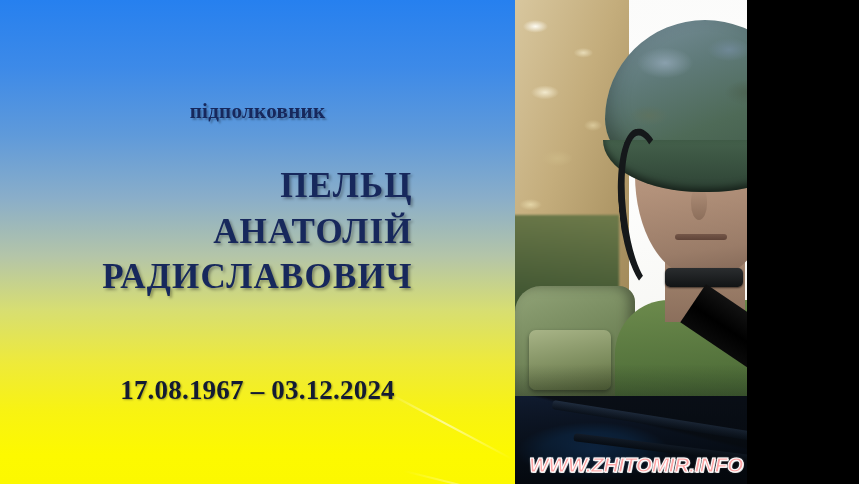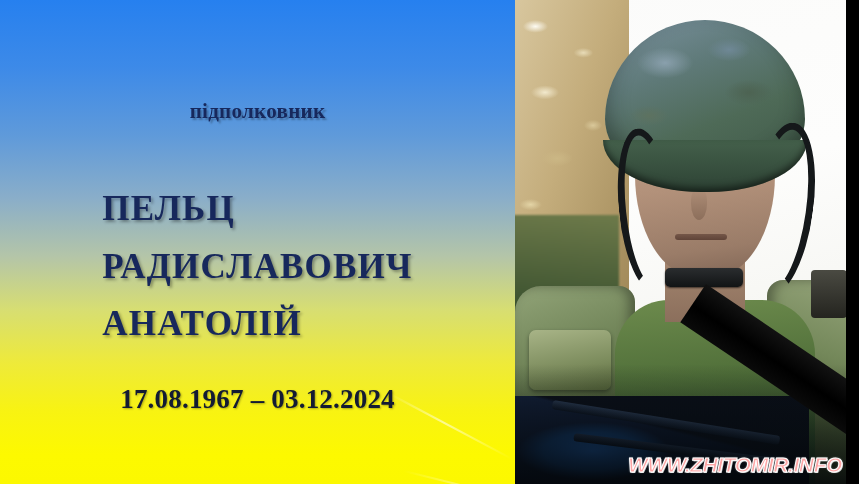--- a/index.html
+++ b/index.html
@@ -1,18 +1,18 @@
 <!DOCTYPE html>
 <html><head>
 <meta charset="utf-8">
 <style>
   html,body{margin:0;padding:0;background:#000;}
   #stage{
     position:relative;
-    width:846px;height:484px;
+    width:747px;height:484px;
     overflow:hidden;
     font-family:"Liberation Serif", serif;
   }
 
   
   #flag-panel{
     position:absolute; left:0; top:0;
     width:515px; height:484px;
     background:linear-gradient(180deg,
        #2680ef 0%,
@@ -57,35 +57,35 @@
   #rank{
     margin-top:99px;
     font-size:21px;
     font-weight:bold;
     color:#17285c;
     letter-spacing:.3px;
     text-shadow:2px 2px 2px rgba(0,0,0,.28);
     white-space:nowrap;
   }
   #name-lines{
-    margin-top:65px;
+    margin-top:42px;
     display:flex; flex-direction:column;
-    align-items:flex-start; gap:18px;
+    align-items:flex-end; gap:6px;
   }
   .name-line{
     font-size:35px;
     font-weight:bold;
     color:#17285c;
     letter-spacing:1.2px;
     line-height:1.13;
     white-space:nowrap;
     text-shadow:2px 2px 3px rgba(0,0,0,.33);
   }
   #dates{
-    margin-top:40px;
+    margin-top:78px;
     font-size:27px;
     font-weight:bold;
     color:#131b33;
     letter-spacing:.2px;
     white-space:nowrap;
     text-shadow:1px 1px 2px rgba(0,0,0,.3);
   }
 
   
   #photo{
@@ -263,22 +263,22 @@
   <div id="flag-panel">
     <div id="flag-streak"></div>
     <div id="flag-streak2"></div>
   </div>
 
   <div id="text-block">
     <div id="rank">підполковник</div>
 
     <div id="name-lines">
       <div class="name-line">ПЕЛЬЦ</div>
+      <div class="name-line">АНАТОЛІЙ</div>
       <div class="name-line">РАДИСЛАВОВИЧ</div>
-      <div class="name-line">АНАТОЛІЙ</div>
     </div>
 
     <div id="dates">17.08.1967 – 03.12.2024</div>
   </div>
 
   <div id="photo">
     <div class="ph-sky"></div>
     <div class="ph-brush"></div>
     <div class="ph-brush-dark"></div>
     <div class="ph-vest-l"></div>

